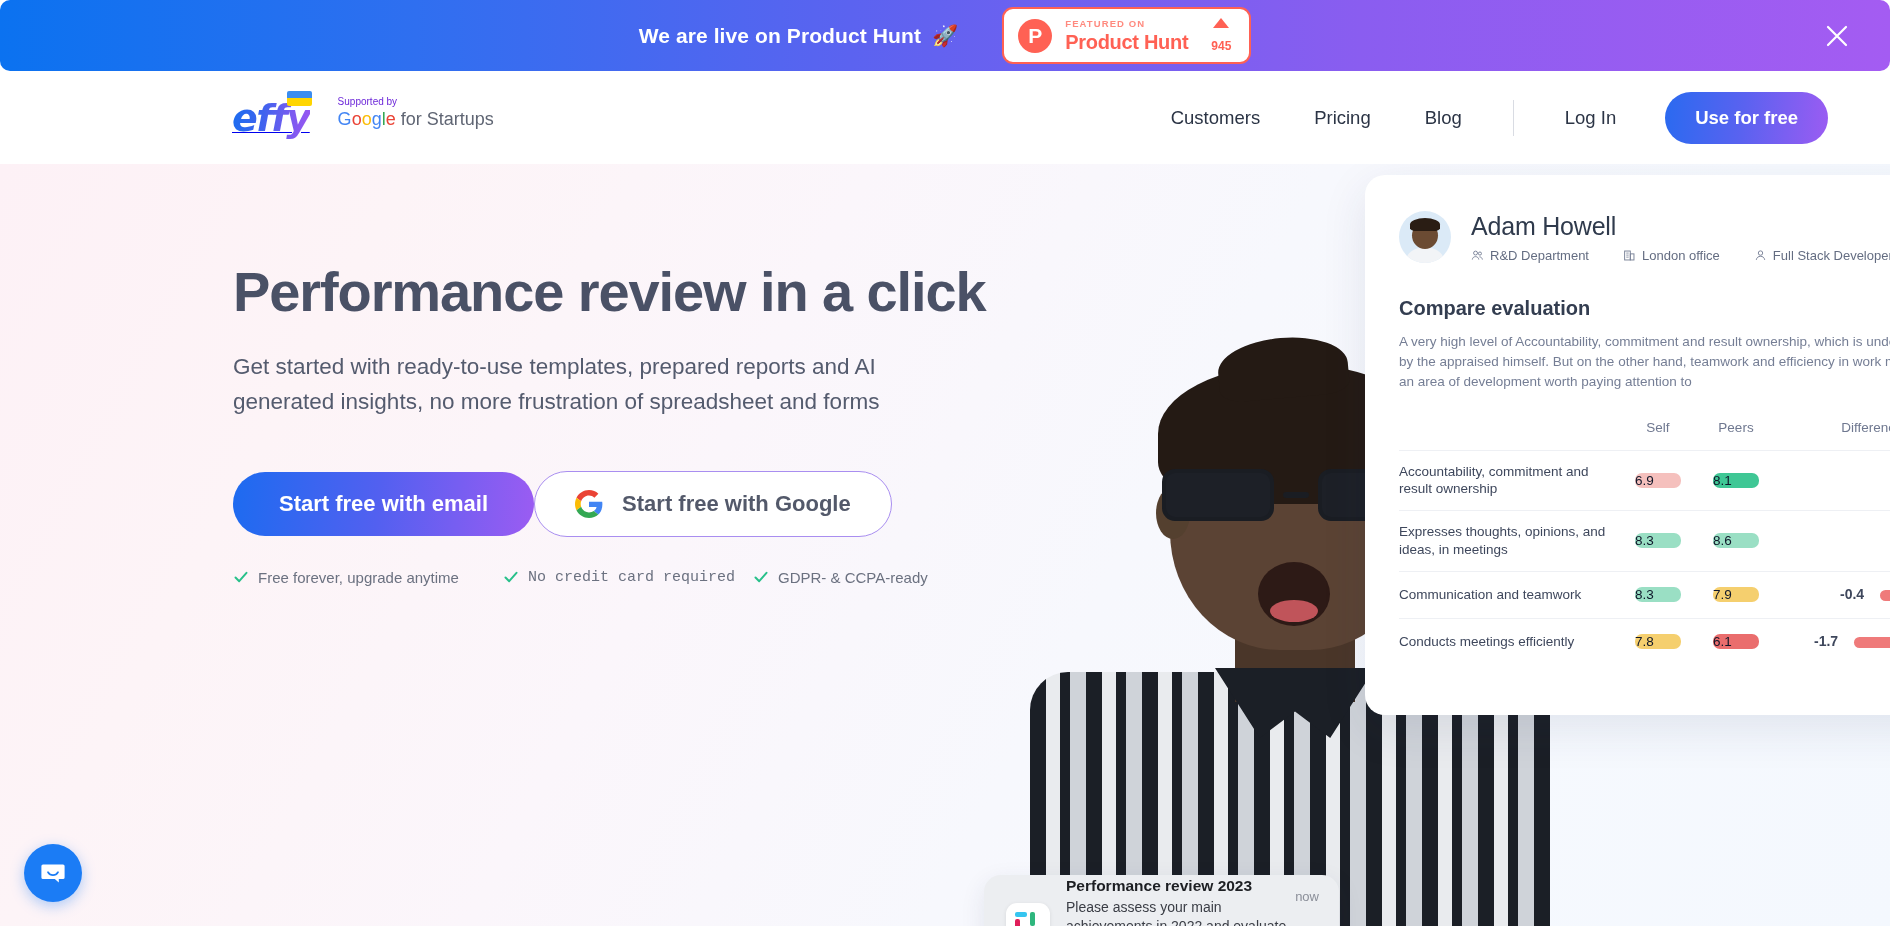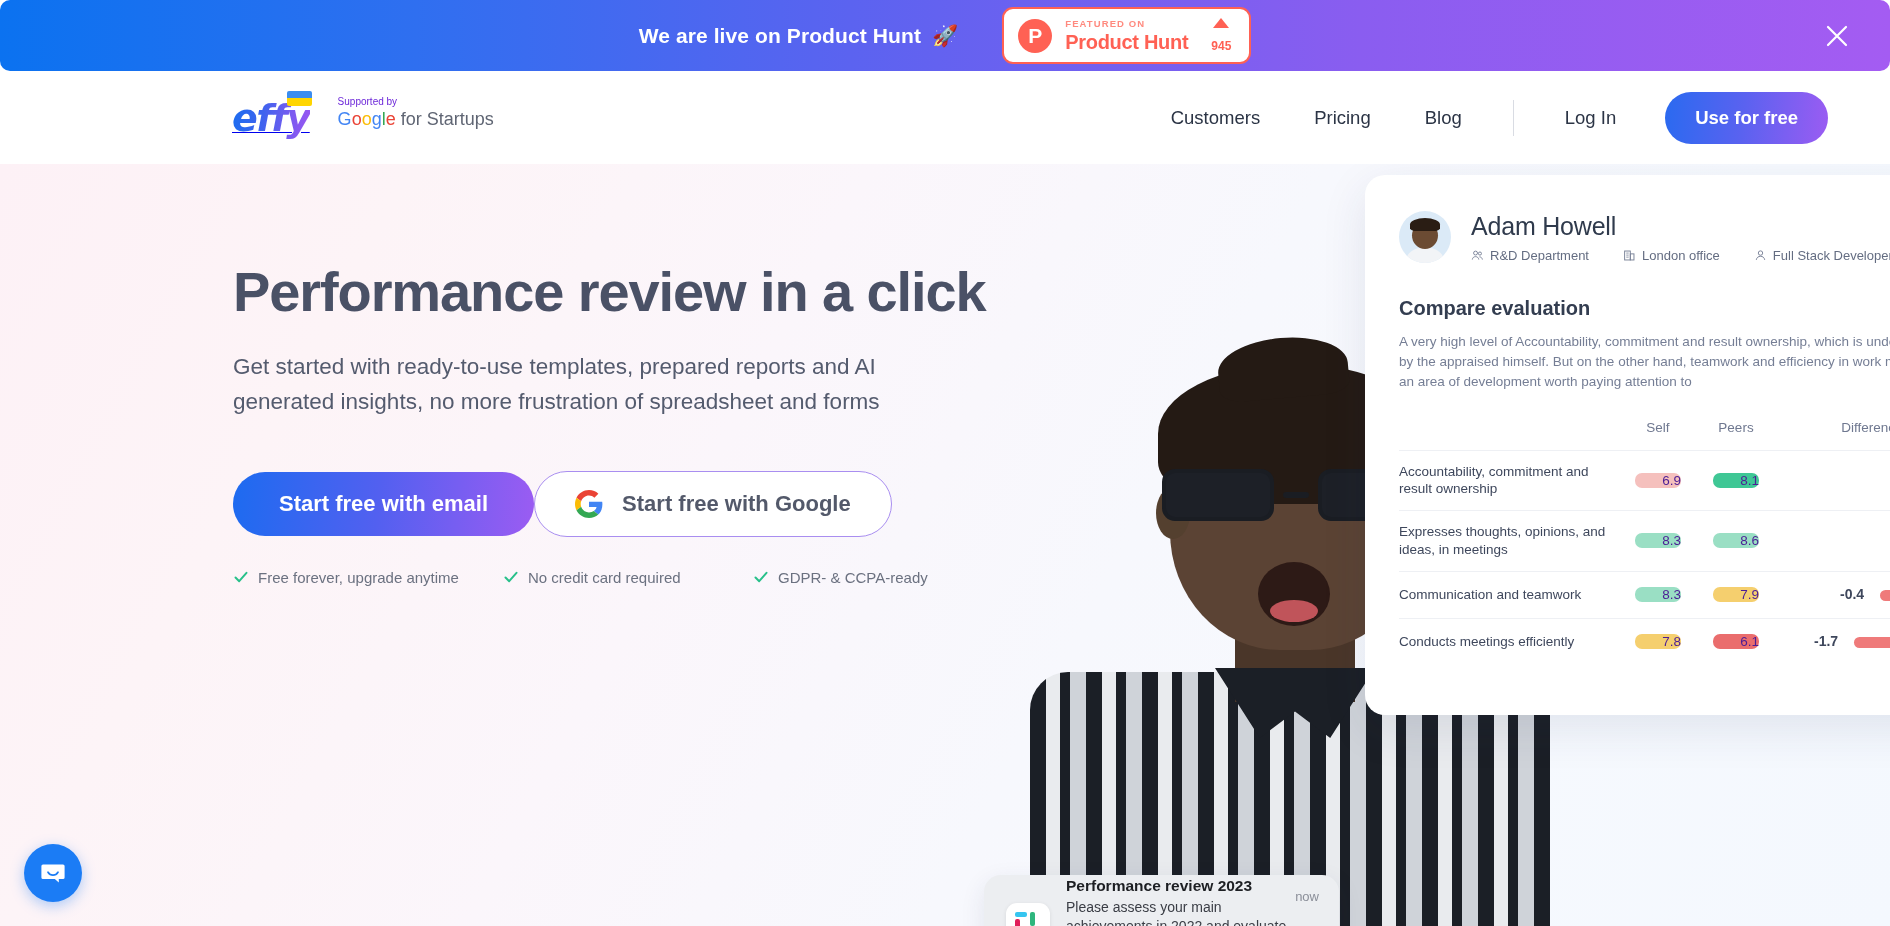--- a/index.html
+++ b/index.html
@@ -122,21 +122,21 @@
   .btn-google {
     background: #fff; border: 1.5px solid #a98ef0; border-radius: 34px;
     padding: 18px 40px; cursor: pointer;
     font-size: 22px; font-weight: 600; color: #53596a;
     display: flex; align-items: center; gap: 19px;
   }
   .g-icon { width: 28px; height: 28px; display: block; }
   .hero-feats { margin-top: 32px; display: flex; align-items: center; }
   .feat { display: flex; align-items: center; gap: 9px; font-size: 15px; color: #6b7180; }
   .feat:nth-child(1) { width: 270px; }
-  .feat:nth-child(2) { width: 250px; }
+  .feat:nth-child(2) { width: 250px; font-family: Liberation Mono, monospace; }
   .check { width: 16px; height: 16px; flex: 0 0 16px; }
 
   
   .person {
     position: absolute; left: 1020px; top: 108px;
     width: 540px; height: 655px; z-index: 14;
   }
   .p-head {
     position: absolute; left: 150px; top: 108px; width: 250px; height: 270px;
     background: #5b4334; border-radius: 47% 47% 44% 44%;
@@ -213,22 +213,22 @@
     margin-top: 12px; font-size: 13.5px; line-height: 1.47;
     color: #757e95; max-width: 570px;
   }
   .eval-table { margin-top: 24px; width: 570px; }
   .etr { display: flex; align-items: center; border-top: 1px solid #eef0f4; }
   .eth { border: none; padding-bottom: 10px; }
   .et-label { width: 220px; font-size: 13.5px; line-height: 1.32; color: #3e475c; padding: 12px 0; }
   .et-col { width: 78px; display: flex; justify-content: center; }
   .et-col.head { font-size: 13.5px; color: #6f7890; justify-content: center; }
   .chip {
-    min-width: 46px; text-align: right; border-radius: 7px;
-    padding: 0 0; font-size: 13.5px; color: #4c1d95;
+    min-width: 46px; text-align: left; border-radius: 7px;
+    padding: 0 0; font-size: 13.5px; color: #0f172a;
   }
   .et-diff { flex: 1; display: flex; align-items: center; position: relative; height: 46px; }
   .bar { height: 11px; border-radius: 6px; position: absolute; top: 18px; }
   .diff-val { position: absolute; top: 14px; font-size: 14px; font-weight: 700; color: #3e475c; }
 
   
   .slack-note {
     position: absolute; left: 984px; top: 711px;
     width: 355px; height: 100px; background: #eceef1;
     border-radius: 17px; box-shadow: 0 8px 24px rgba(40,50,90,.10);

